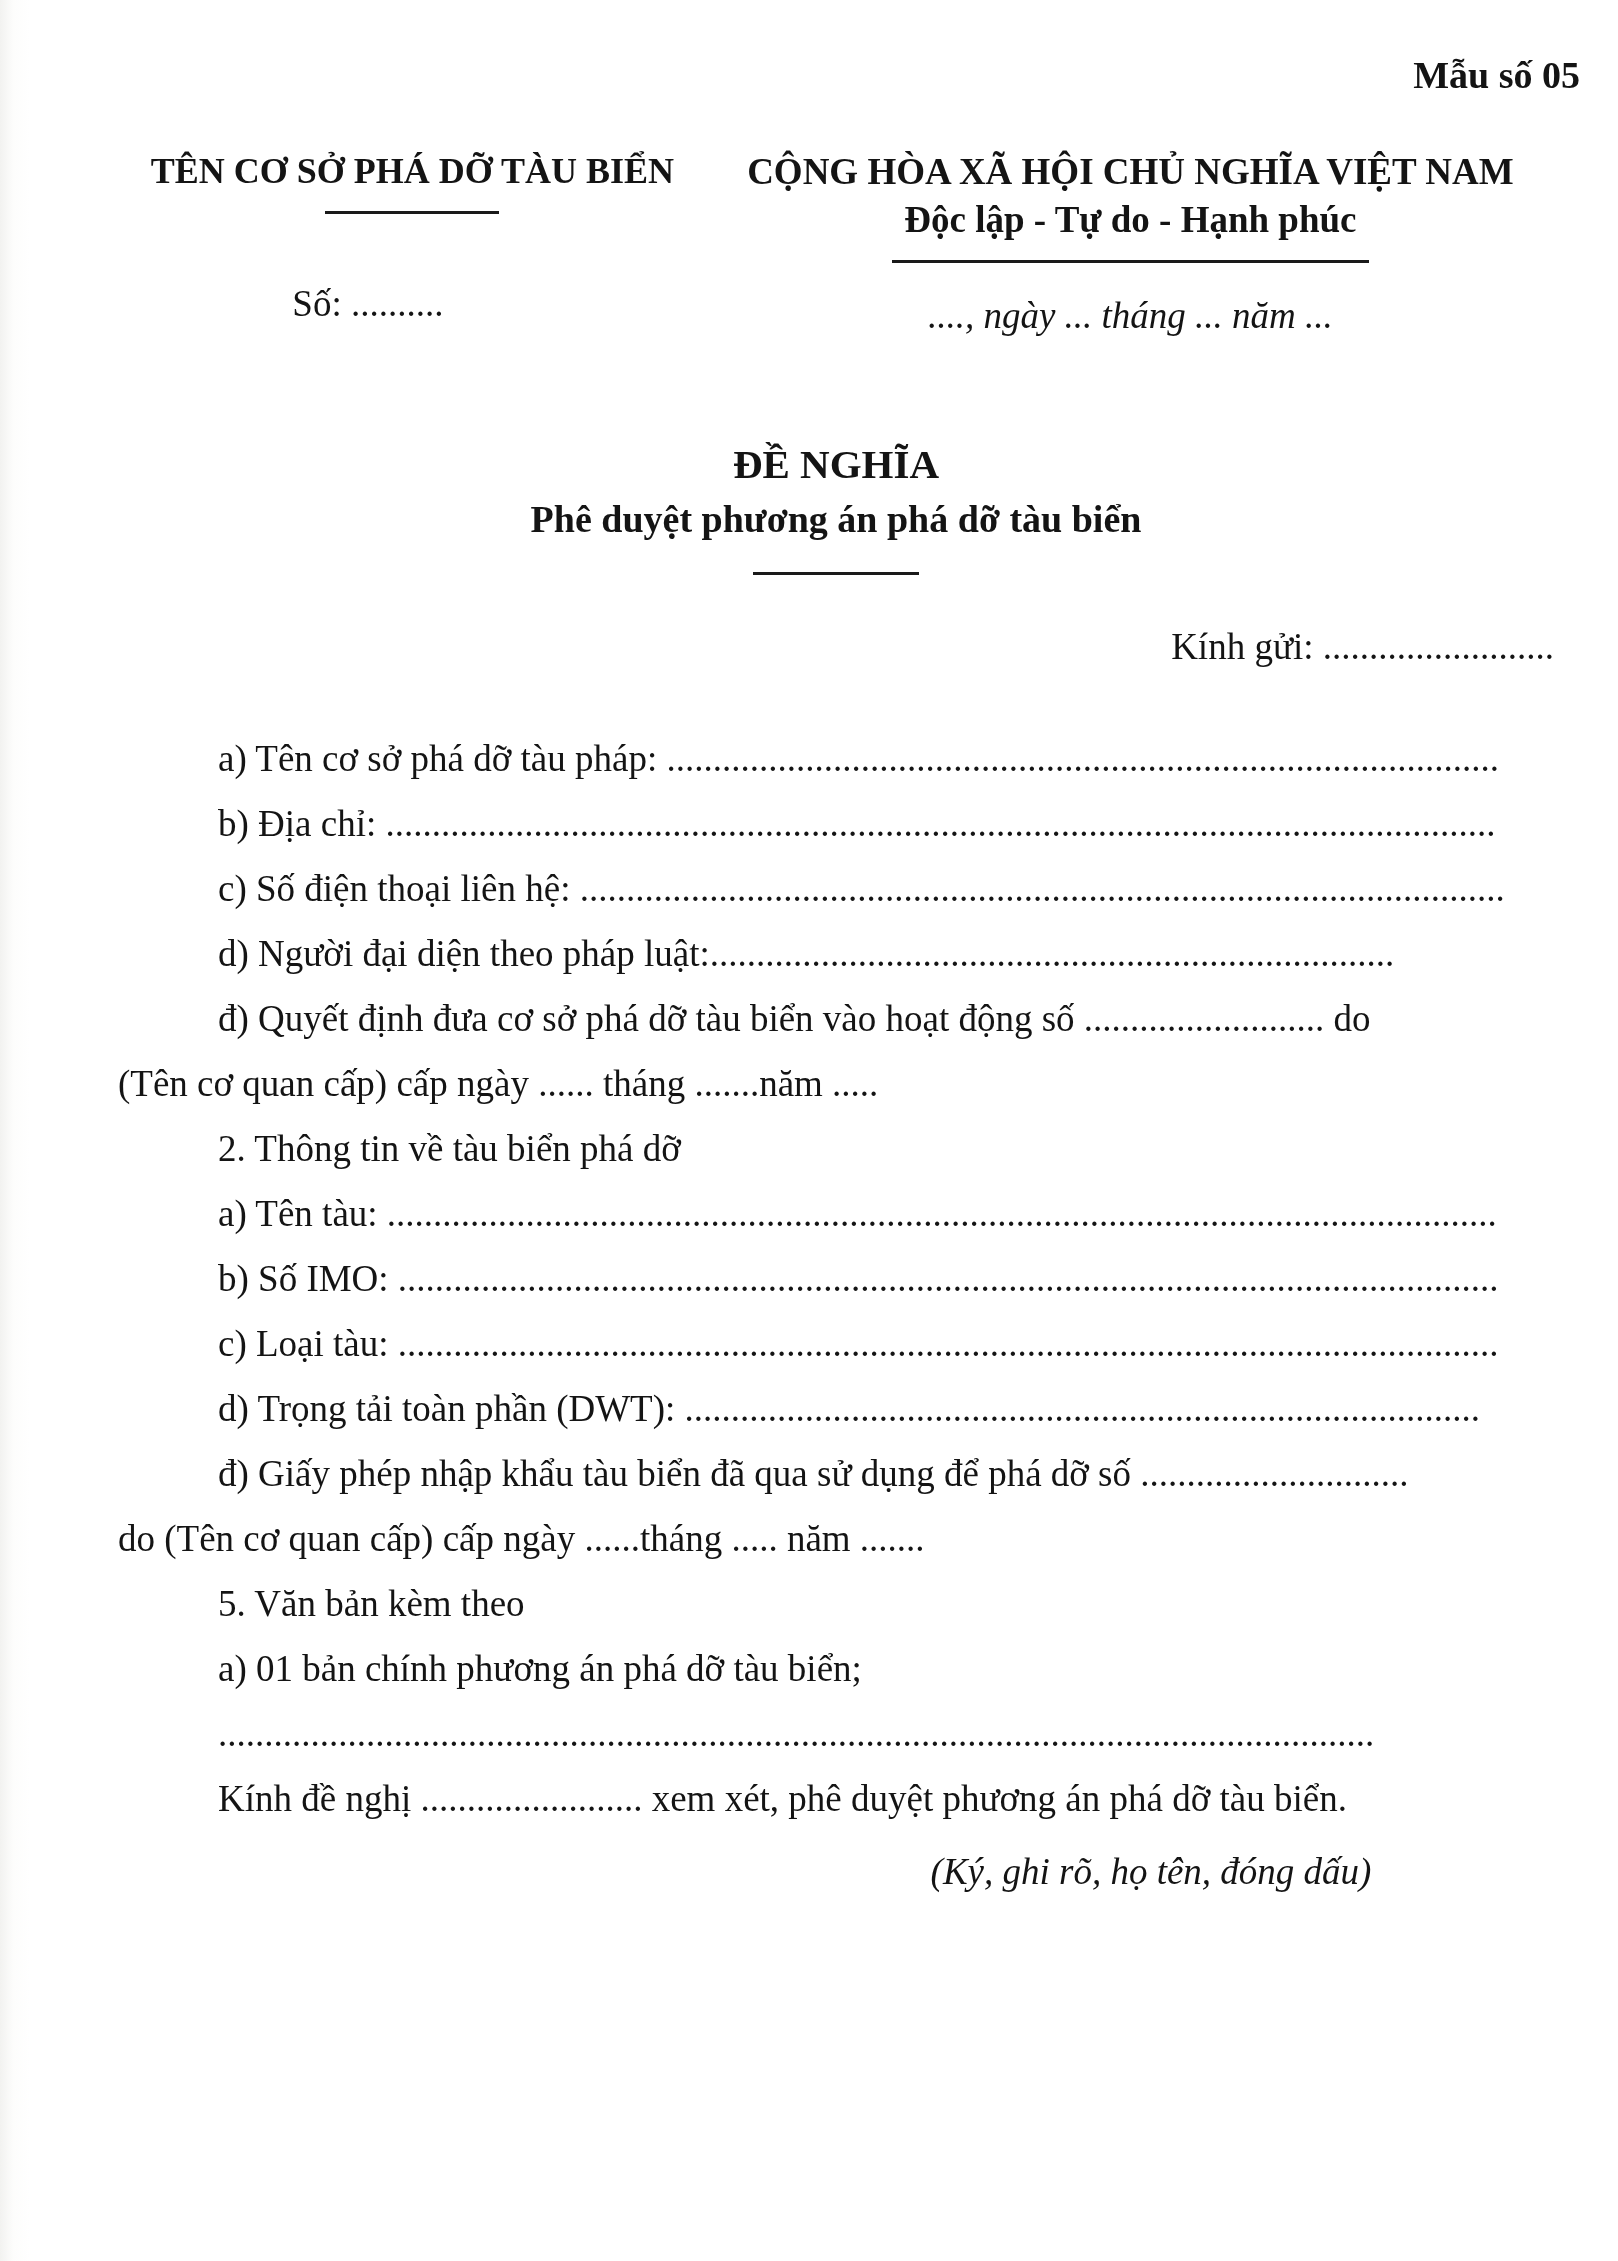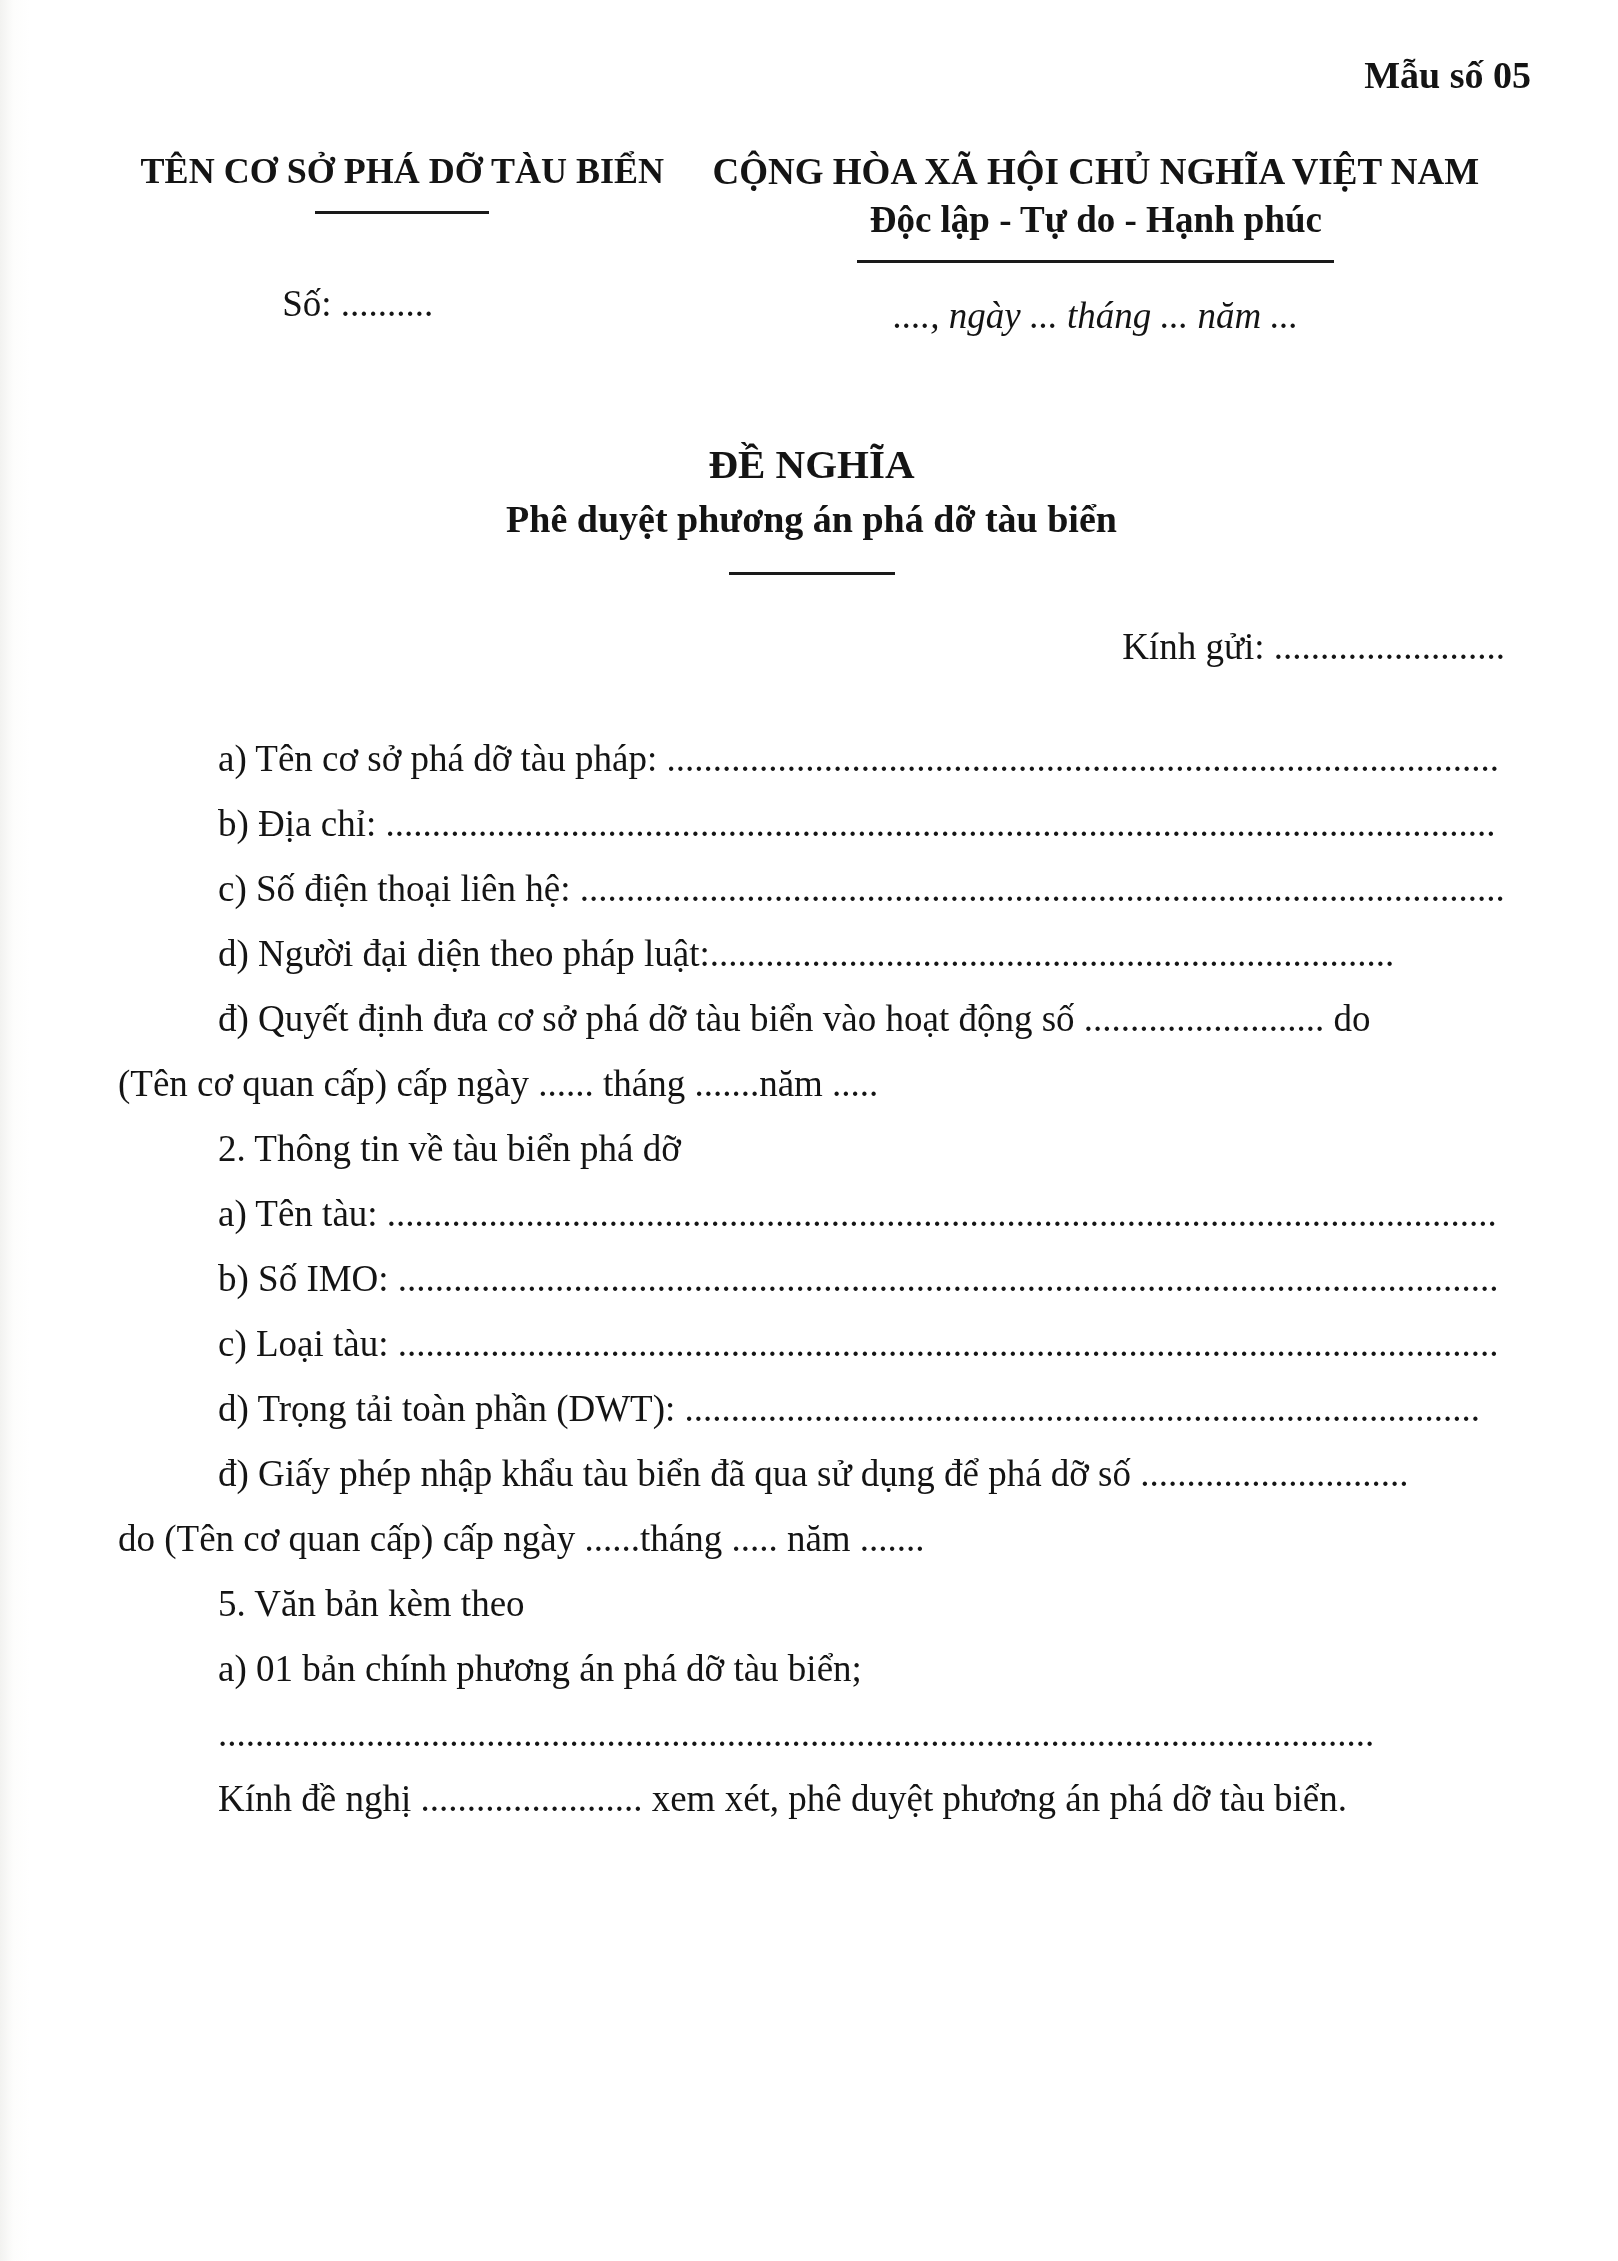--- a/index.html
+++ b/index.html
@@ -8,21 +8,21 @@
     background: #ffffff;
   }
   .page {
     position: relative;
     width: 1618px;
     height: 2261px;
     box-sizing: border-box;
     background: linear-gradient(90deg, #f2f2f0 0px, #fdfdfc 13.3px, #ffffff 30px);
     color: #141414;
     font-family: "Liberation Serif", "DejaVu Serif", serif;
-    padding: 44px 113px 0 118px;
+    padding: 44px 64px 0 118px;
     overflow: hidden;
   }
   .form-no {
     text-align: right;
     font-weight: bold;
     font-size: 38px;
     line-height: 44px;
     margin-right: -26px;
     margin-top: 9px;
   }
@@ -187,16 +187,17 @@
     <div class="line indent fill">d) Trọng tải toàn phần (DWT): ......................................................................................</div>
     <div class="line indent fill">đ) Giấy phép nhập khẩu tàu biển đã qua sử dụng để phá dỡ số .............................</div>
     <div class="line fill">do (Tên cơ quan cấp) cấp ngày ......tháng ..... năm .......</div>
     <div class="line indent">5. Văn bản kèm theo</div>
     <div class="line indent">a) 01 bản chính phương án phá dỡ tàu biển;</div>
     <div class="line indent fill">.............................................................................................................................</div>
     <div class="line indent fill">Kính đề nghị ........................ xem xét, phê duyệt phương án phá dỡ tàu biển.</div>
   </div>
 
   <div class="sig-block">
+    <div class="sig-note">(Ký, ghi rõ, họ tên, đóng dấu)</div>
   </div>
 
 </div>
 
 
 </body></html>

